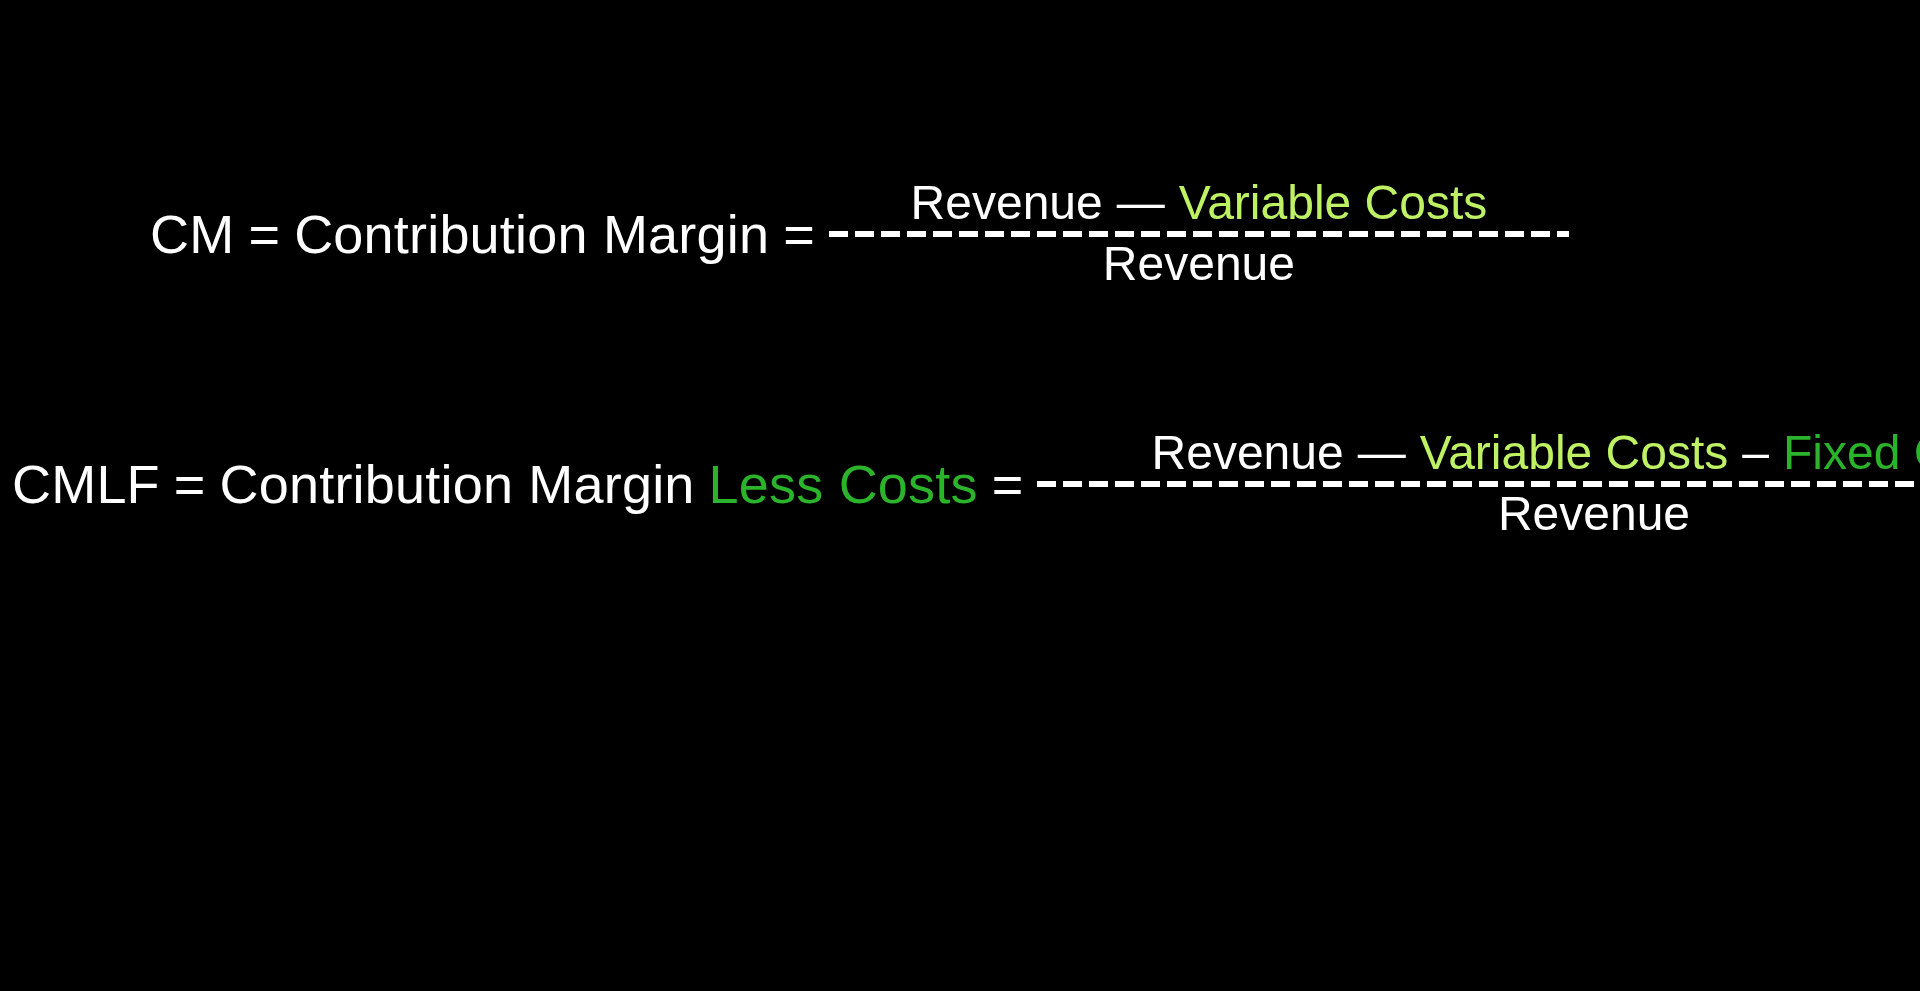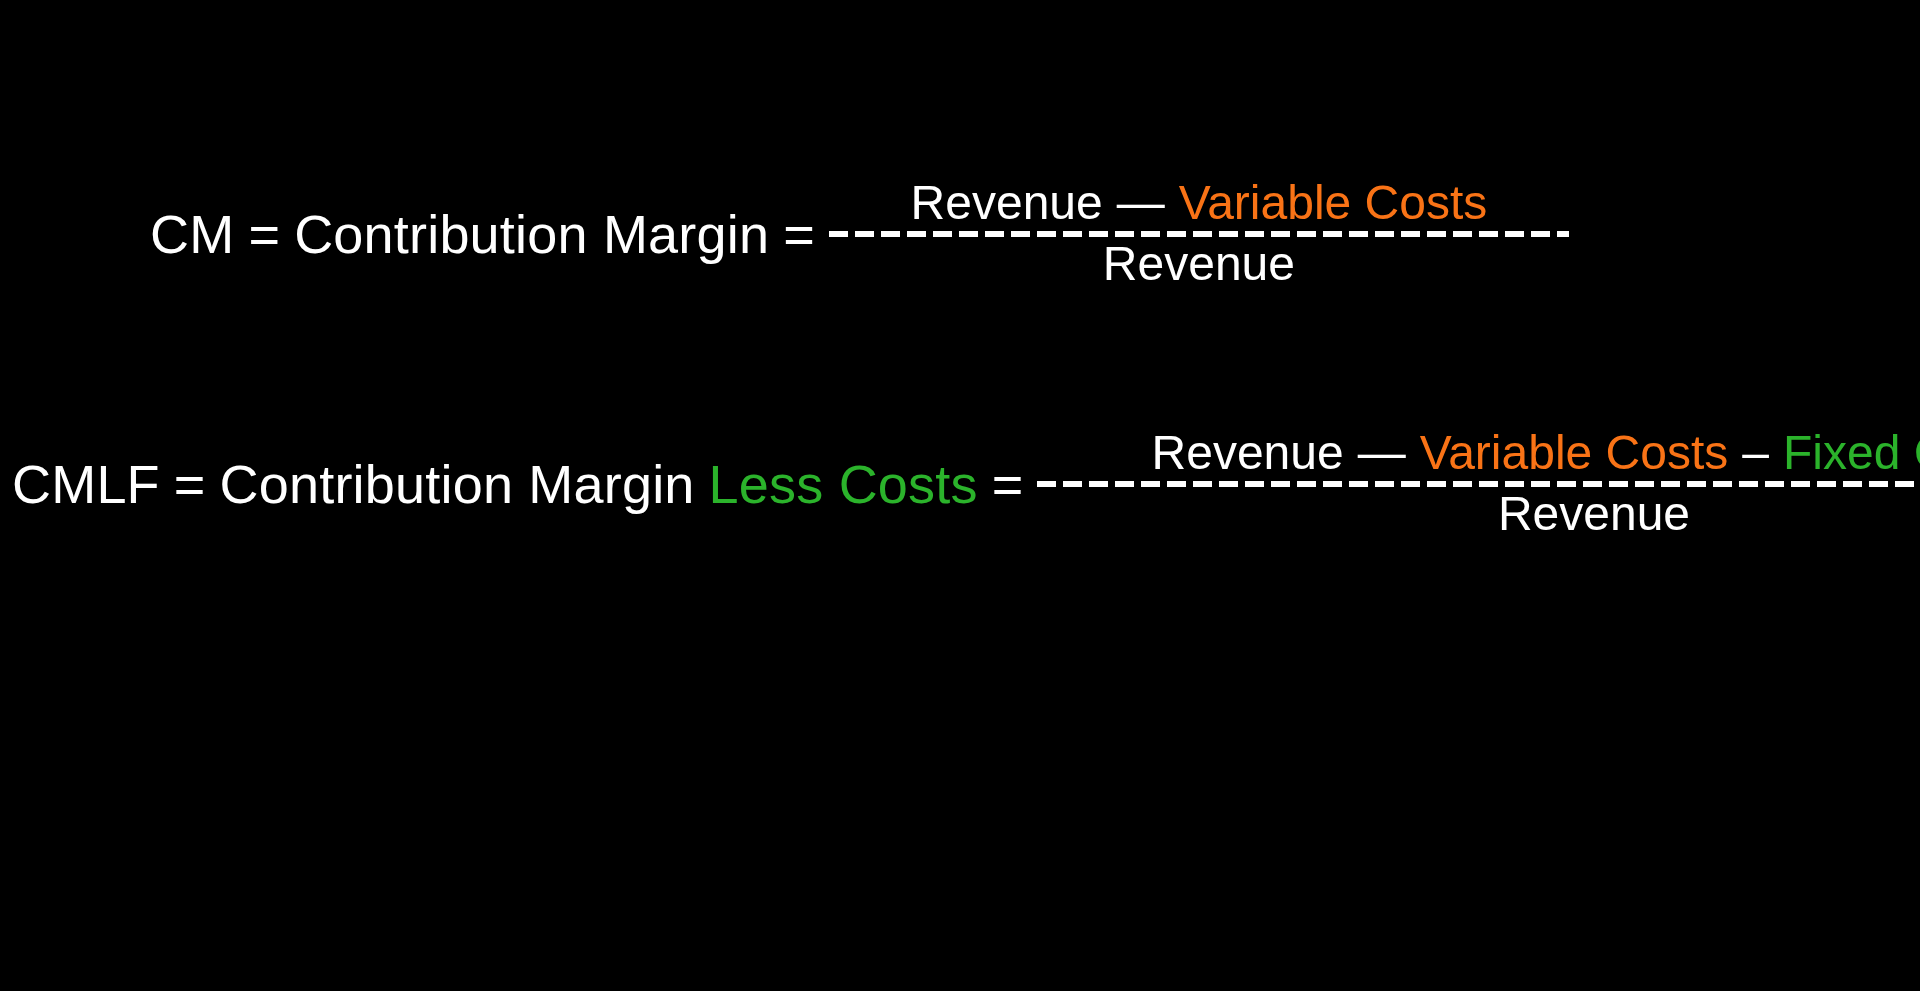--- a/index.html
+++ b/index.html
@@ -75,21 +75,21 @@
       #ffffff 0px,
       #ffffff 19px,
       rgba(0,0,0,0) 19px,
       rgba(0,0,0,0) 26px
     );
     background-repeat: repeat-x;
   }
 
   
   .c-white   { color: #ffffff; }
-  .c-red     { color: #f97316; }
+  .c-red     { color: #bef264; }
   .c-green   { color: #2bb32b; }
 
   
   #equation-cm {
     left: 150px;
     top: 178px;
   }
   #equation-cm .frac-bar { width: 740px; }
 
   #equation-cmlf {

